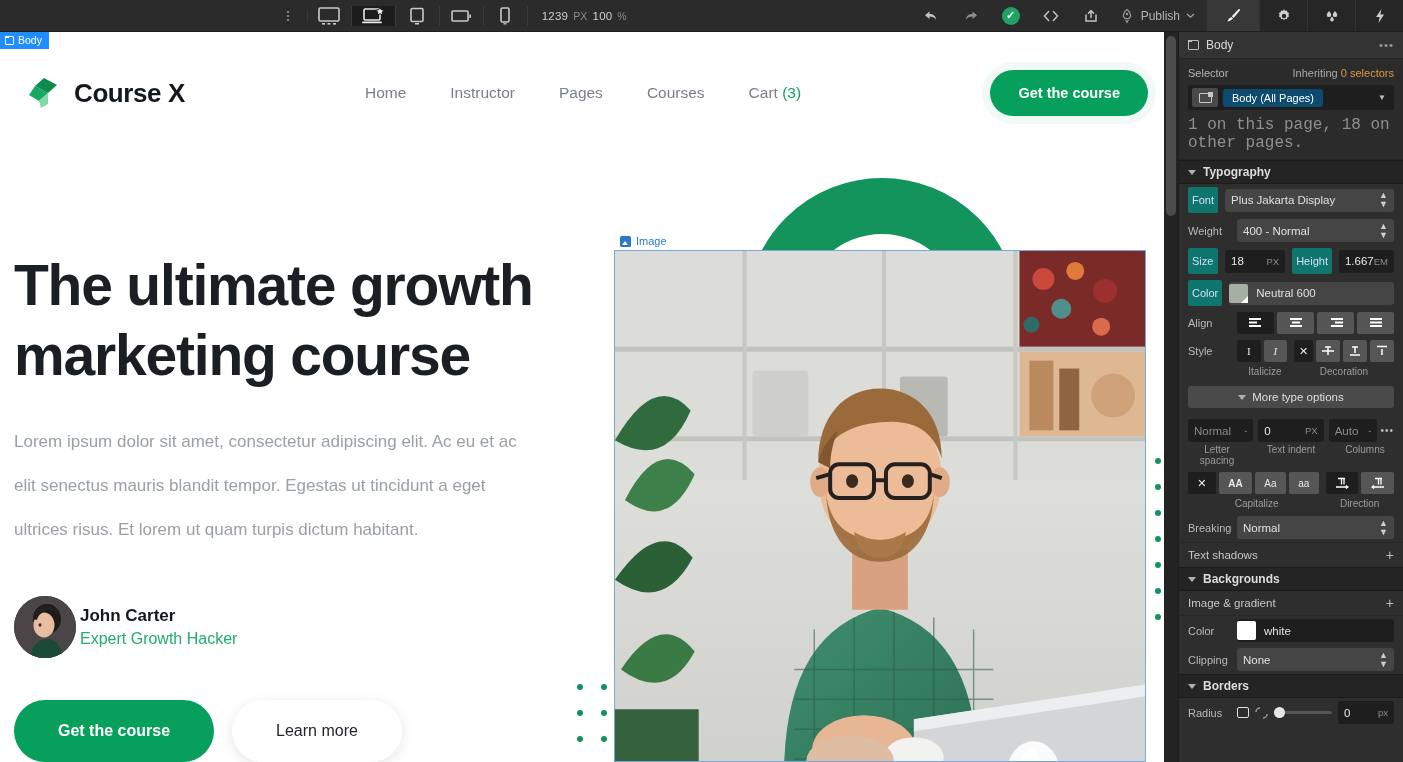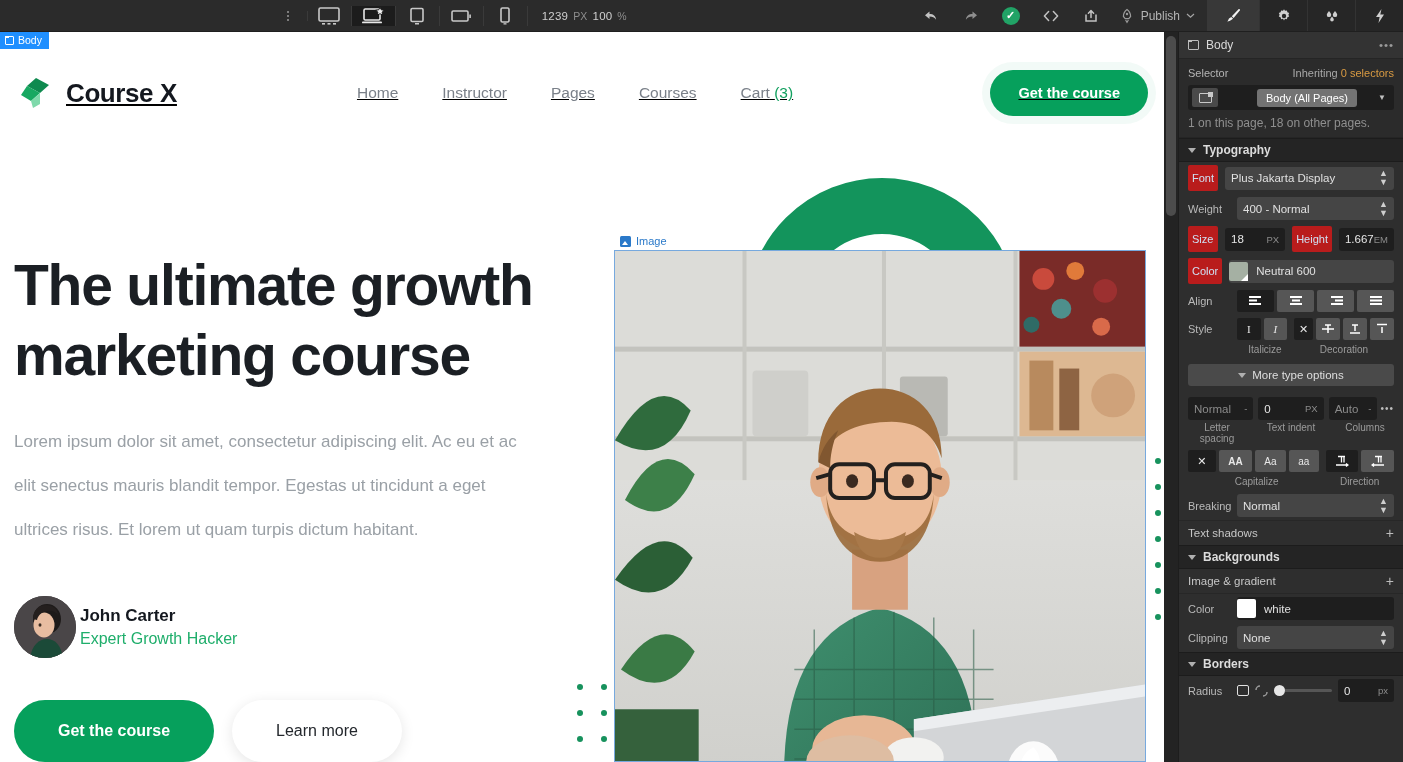--- a/index.html
+++ b/index.html
@@ -68,22 +68,22 @@
     z-index: 30;
   }
   .badge-ico {
     width: 9px; height: 9px; border: 1.4px solid #fff; border-radius: 1px;
     position: relative; display: inline-block;
   }
   .badge-ico::after { content:""; position:absolute; left:-1px; top:-1px; width:4px; height:2px; background:#fff;}
 
   
   .nav {
-    position: absolute; left: 0; right: 0; top: 16px; height: 90px;
-    display: flex; align-items: center; padding: 0 16px 0 16px; text-decoration: underline;
+    position: absolute; left: 8px; right: 0; top: 16px; height: 90px;
+    display: flex; align-items: center; padding: 0 16px 0 16px;
   }
   .brand { display: flex; align-items: center; gap: 12px; }
   .logo { width: 38px; height: 38px; position: relative; }
   .brand-name { font-size: 26px; font-weight: bold; color: #14181f; letter-spacing: -0.4px; }
   .nav-links { display: flex; align-items: center; gap: 44px; margin-left: 180px; }
   .nav-link { font-size: 15.5px; color: #7a8089; cursor: pointer; white-space: nowrap; }
   .cart-count { color: #12a05f; }
   .nav-cta {
     margin-left: auto;
     background: #06a05c; color: #fff; font-weight: bold; font-size: 14.5px;
@@ -183,35 +183,35 @@
     margin-top: 6px; height: 25px; background: #1e1e1e; border-radius: 3px;
     display: flex; align-items: center; padding: 0 4px; gap: 5px;
   }
   .sel-thumb {
     width: 26px; height: 19px; background: #4a4a4a; border-radius: 2px;
     display: flex; align-items: center; justify-content: center;
   }
   .sel-thumb .mini { width: 13px; height: 10px; border: 1.2px solid #c9c9c9; border-radius: 1px; position: relative;}
   .sel-thumb .mini::after{content:"";position:absolute;right:-2px;top:-2px;width:5px;height:5px;background:#c9c9c9;}
   .sel-tag {
-    background: #737373; color: #fff; font-size: 11px; padding: 3px 9px; border-radius: 3px; margin-left: 34px;
+    background: #0c4a6e; color: #fff; font-size: 11px; padding: 3px 9px; border-radius: 3px;
   }
   .sel-caret { margin-left: auto; margin-right: 4px; color: #c0c0c0; font-size: 8px; }
-  .sel-note { margin-top: 6px; font-size: 12px; color: #8f8f8f; }
+  .sel-note { margin-top: 6px; font-size: 16px; color: #8f8f8f; font-family: Liberation Mono, monospace; }
 
   .sec-head {
     height: 24px; display: flex; align-items: center; gap: 7px;
     padding: 0 9px; background: #242424; color: #dcdcdc; font-size: 12px; font-weight: bold;
     border-top: 1px solid #1c1c1c; border-bottom: 1px solid #1c1c1c;
   }
   .tri { width: 0; height: 0; border-left: 4px solid transparent; border-right: 4px solid transparent; border-top: 5px solid #b0b0b0; }
 
   .row { display: flex; align-items: center; gap: 7px; padding: 3px 9px; min-height: 26px; }
   .row .k { width: 42px; flex: none; font-size: 11px; color: #b9b9b9; }
-  .row .k.hl { background: #b91c1c; color: #cfe0f3; border-radius: 2px; padding: 7px 4px; width: auto; min-width: 30px;}
+  .row .k.hl { background: #0f766e; color: #cfe0f3; border-radius: 2px; padding: 7px 4px; width: auto; min-width: 30px;}
   .field {
     flex: 1 1 auto; height: 23px; background: #454545; border-radius: 3px;
     display: flex; align-items: center; padding: 0 6px; font-size: 11.5px; color: #e0e0e0;
     cursor: pointer;
   }
   .field .sp { margin-left: auto; color: #cfcfcf; font-size: 9px; line-height: 1; text-align: center;}
   .inp {
     height: 23px; background: #1e1e1e; border-radius: 3px;
     display: flex; align-items: center; padding: 0 6px; font-size: 11.5px; color: #e6e6e6;
   }

